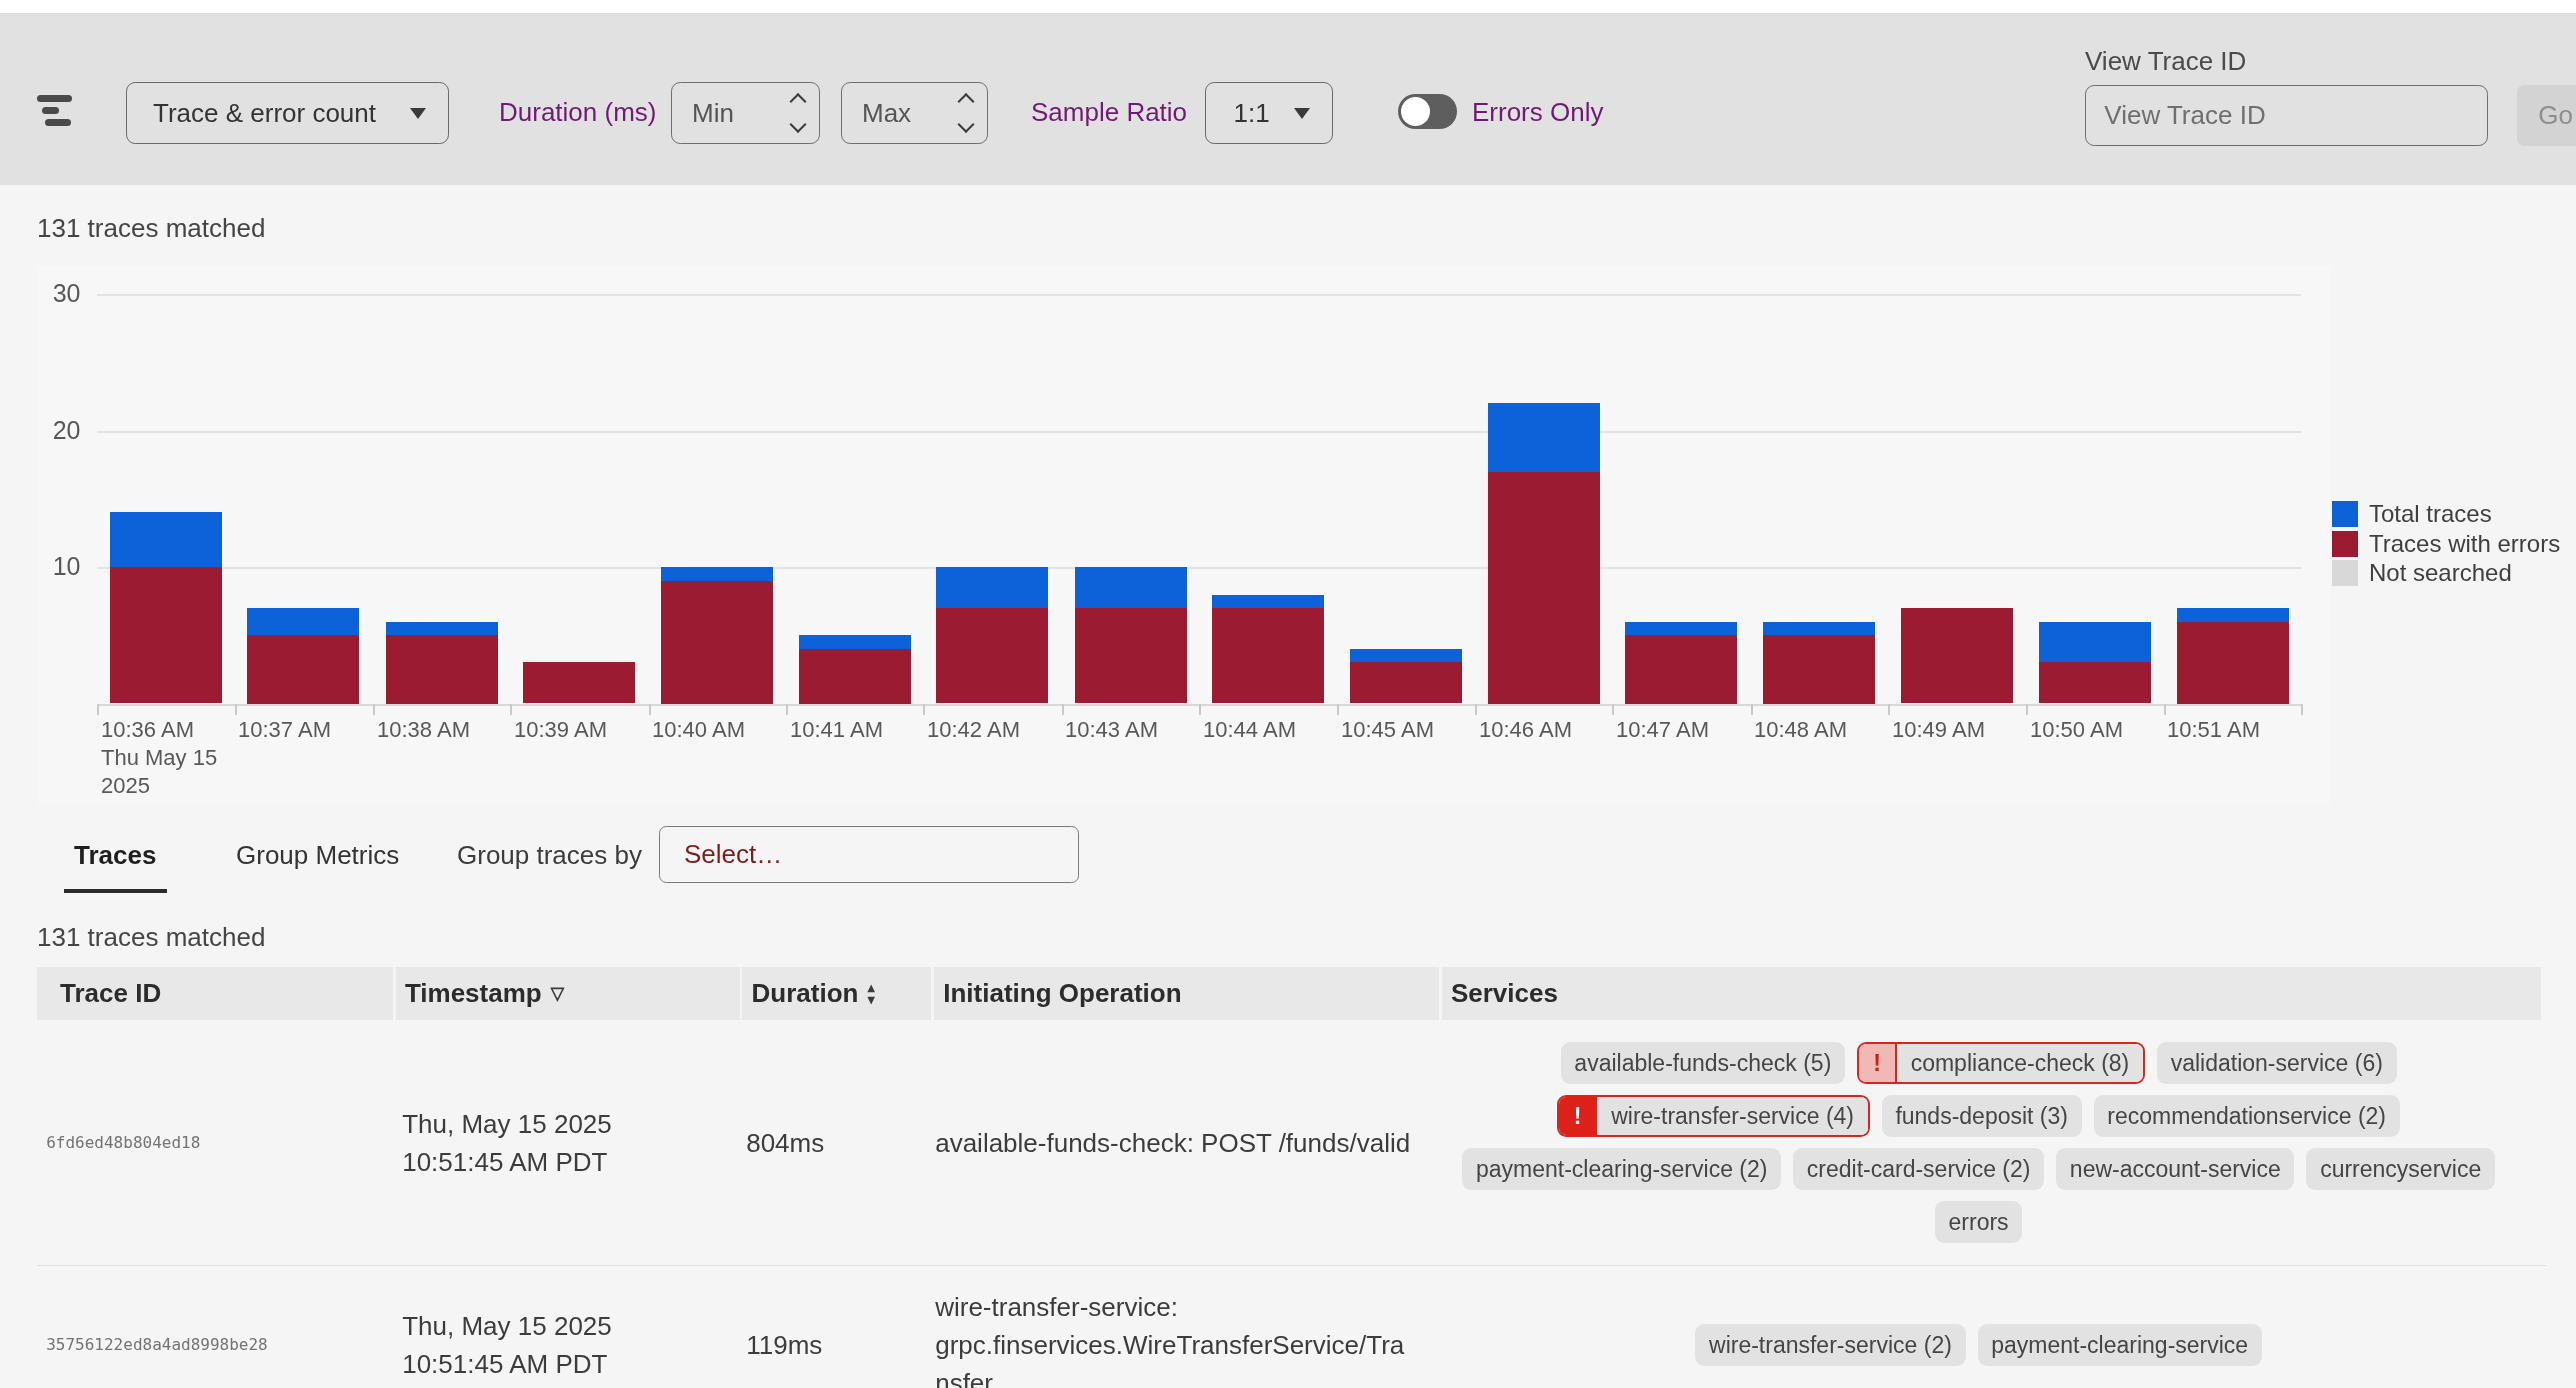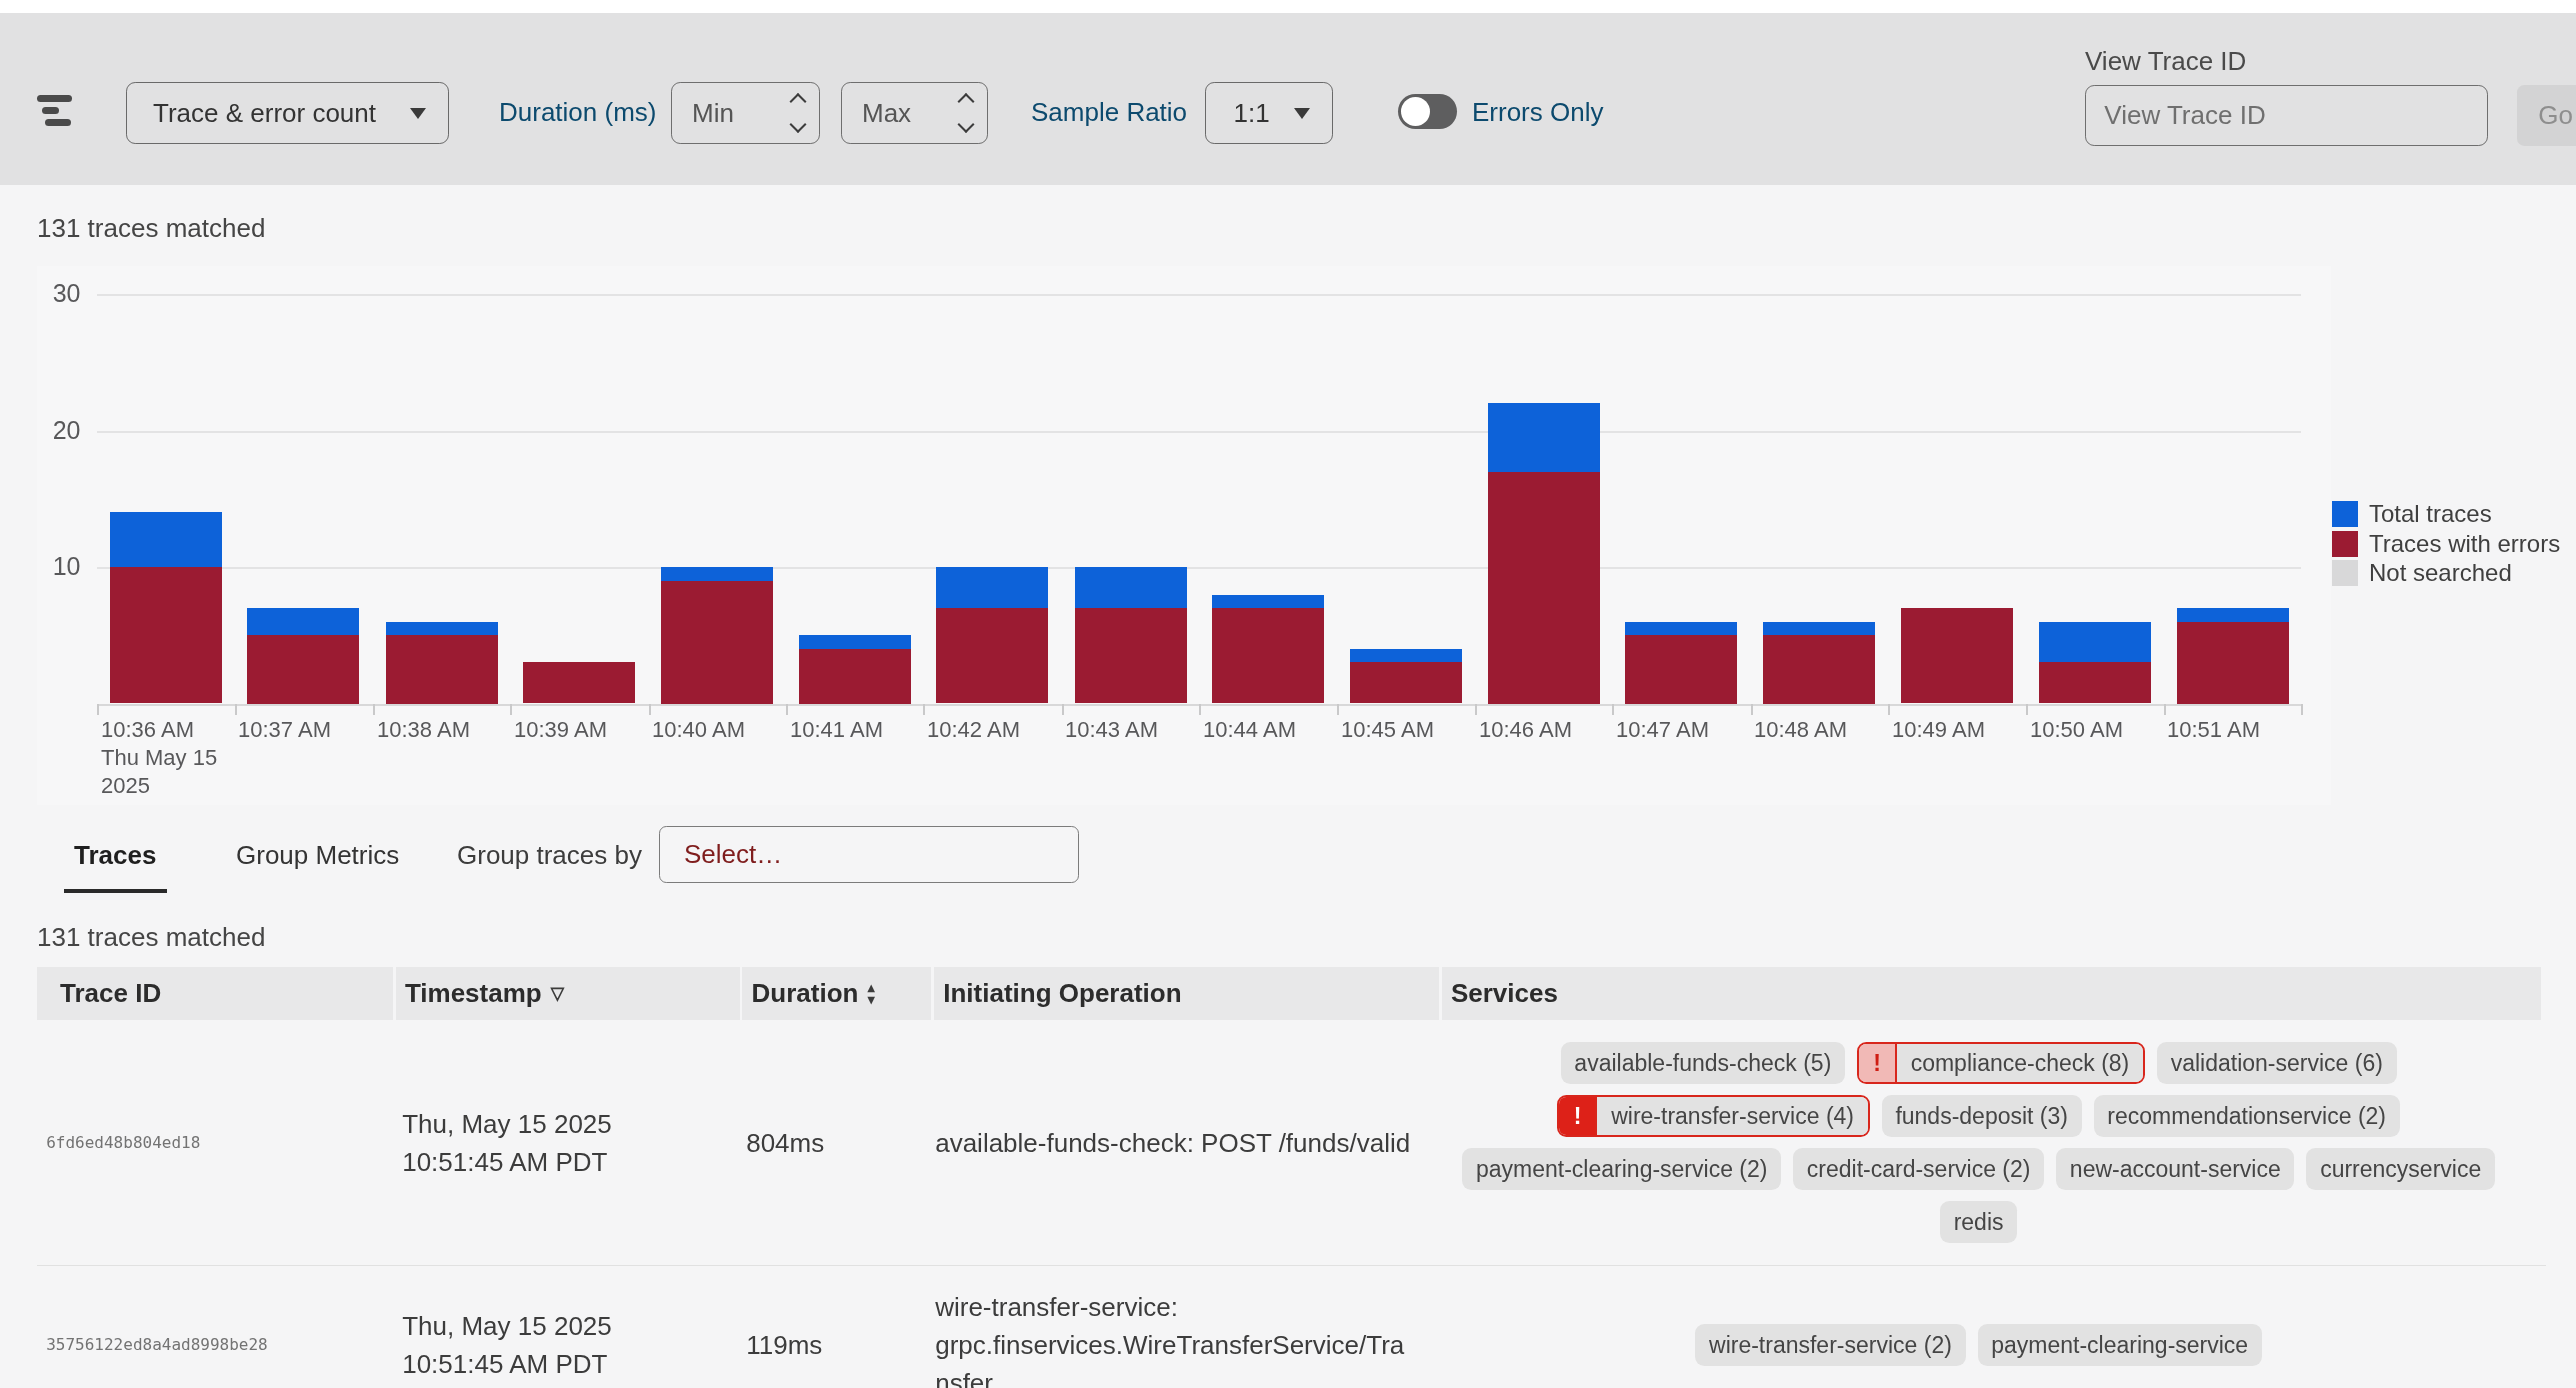--- a/index.html
+++ b/index.html
@@ -8,21 +8,21 @@
     background:#f5f5f6;
     font-family:"Liberation Sans", sans-serif;
     color:#3c3c3c;
     position:relative;
   }
   #page { position:absolute; inset:0; }
 
   
   .topstrip { position:absolute; top:0; left:0; width:100%; height:13px; background:#ffffff; }
   .topbar { position:absolute; top:13px; left:0; width:100%; height:172px; background:#e1e1e2; }
-  .tb-label { position:absolute; font-size:26px; color:#0c4a6e; top:84px; white-space:nowrap; }
+  .tb-label { position:absolute; font-size:26px; color:#701a75; top:84px; white-space:nowrap; }
 
   .filter-icon { position:absolute; left:37px; top:82px; width:37px; height:31px; cursor:pointer; }
   .filter-icon .b { position:absolute; height:7.3px; border-radius:3.7px; background:#4a4a4a; }
   .filter-icon .b1 { left:0;  top:0;  width:35px; }
   .filter-icon .b2 { left:4.6px; top:12px; width:17.4px; }
   .filter-icon .b3 { left:8.2px; top:24px; width:26px; }
 
   .selbox {
     position:absolute; height:62px; top:69px;
     border:1.8px solid #696969; border-radius:9.2px;
@@ -356,21 +356,21 @@
             <div class="chip-err">
               <span class="badge solid">!</span>
               <span class="body">wire-transfer-service (4)</span>
             </div>
             <div class="chip">funds-deposit (3)</div>
             <div class="chip">recommendationservice (2)</div>
             <div class="chip">payment-clearing-service (2)</div>
             <div class="chip">credit-card-service (2)</div>
             <div class="chip">new-account-service</div>
             <div class="chip">currencyservice</div>
-            <div class="chip">redis</div>
+            <div class="chip">errors</div>
           </div>
         </div>
         <div class="trow">
           <div class="td col-trace">
             <a class="trace-link">35756122ed8a4ad8998be28</a>
           </div>
           <div class="td col-ts">
             <div>Thu, May 15 2025</div>
             <div>10:51:45 AM PDT</div>
           </div>

